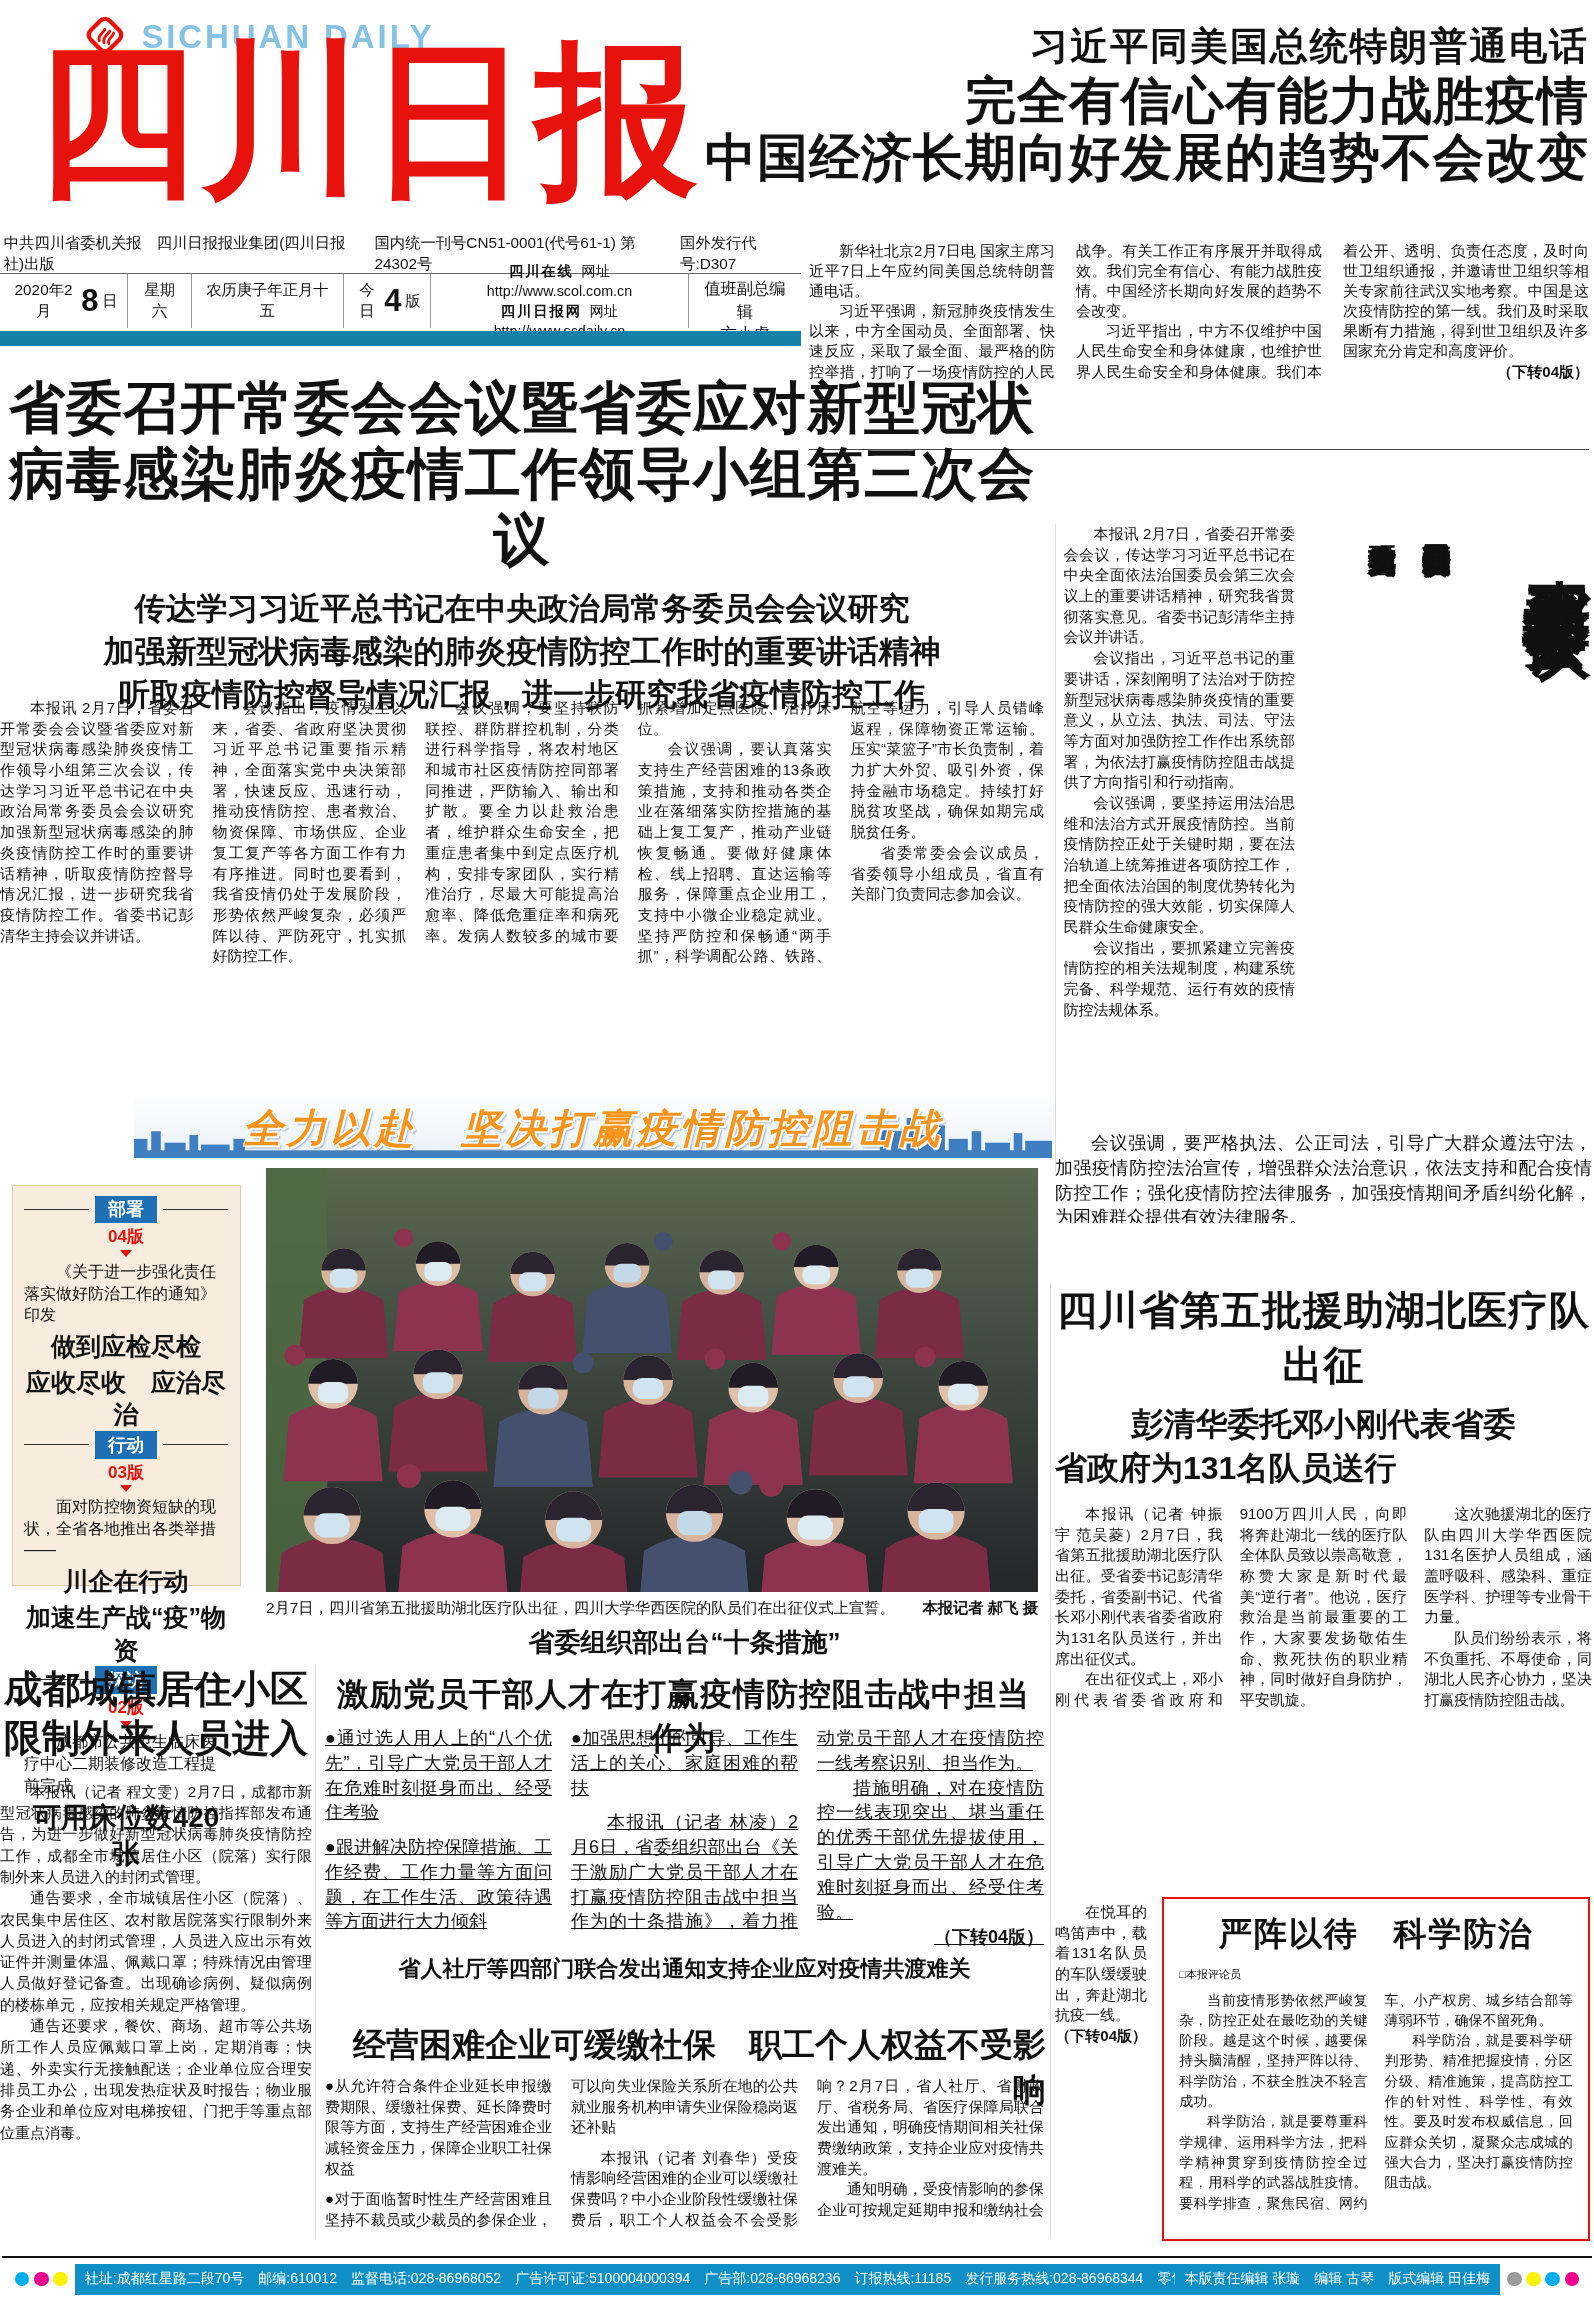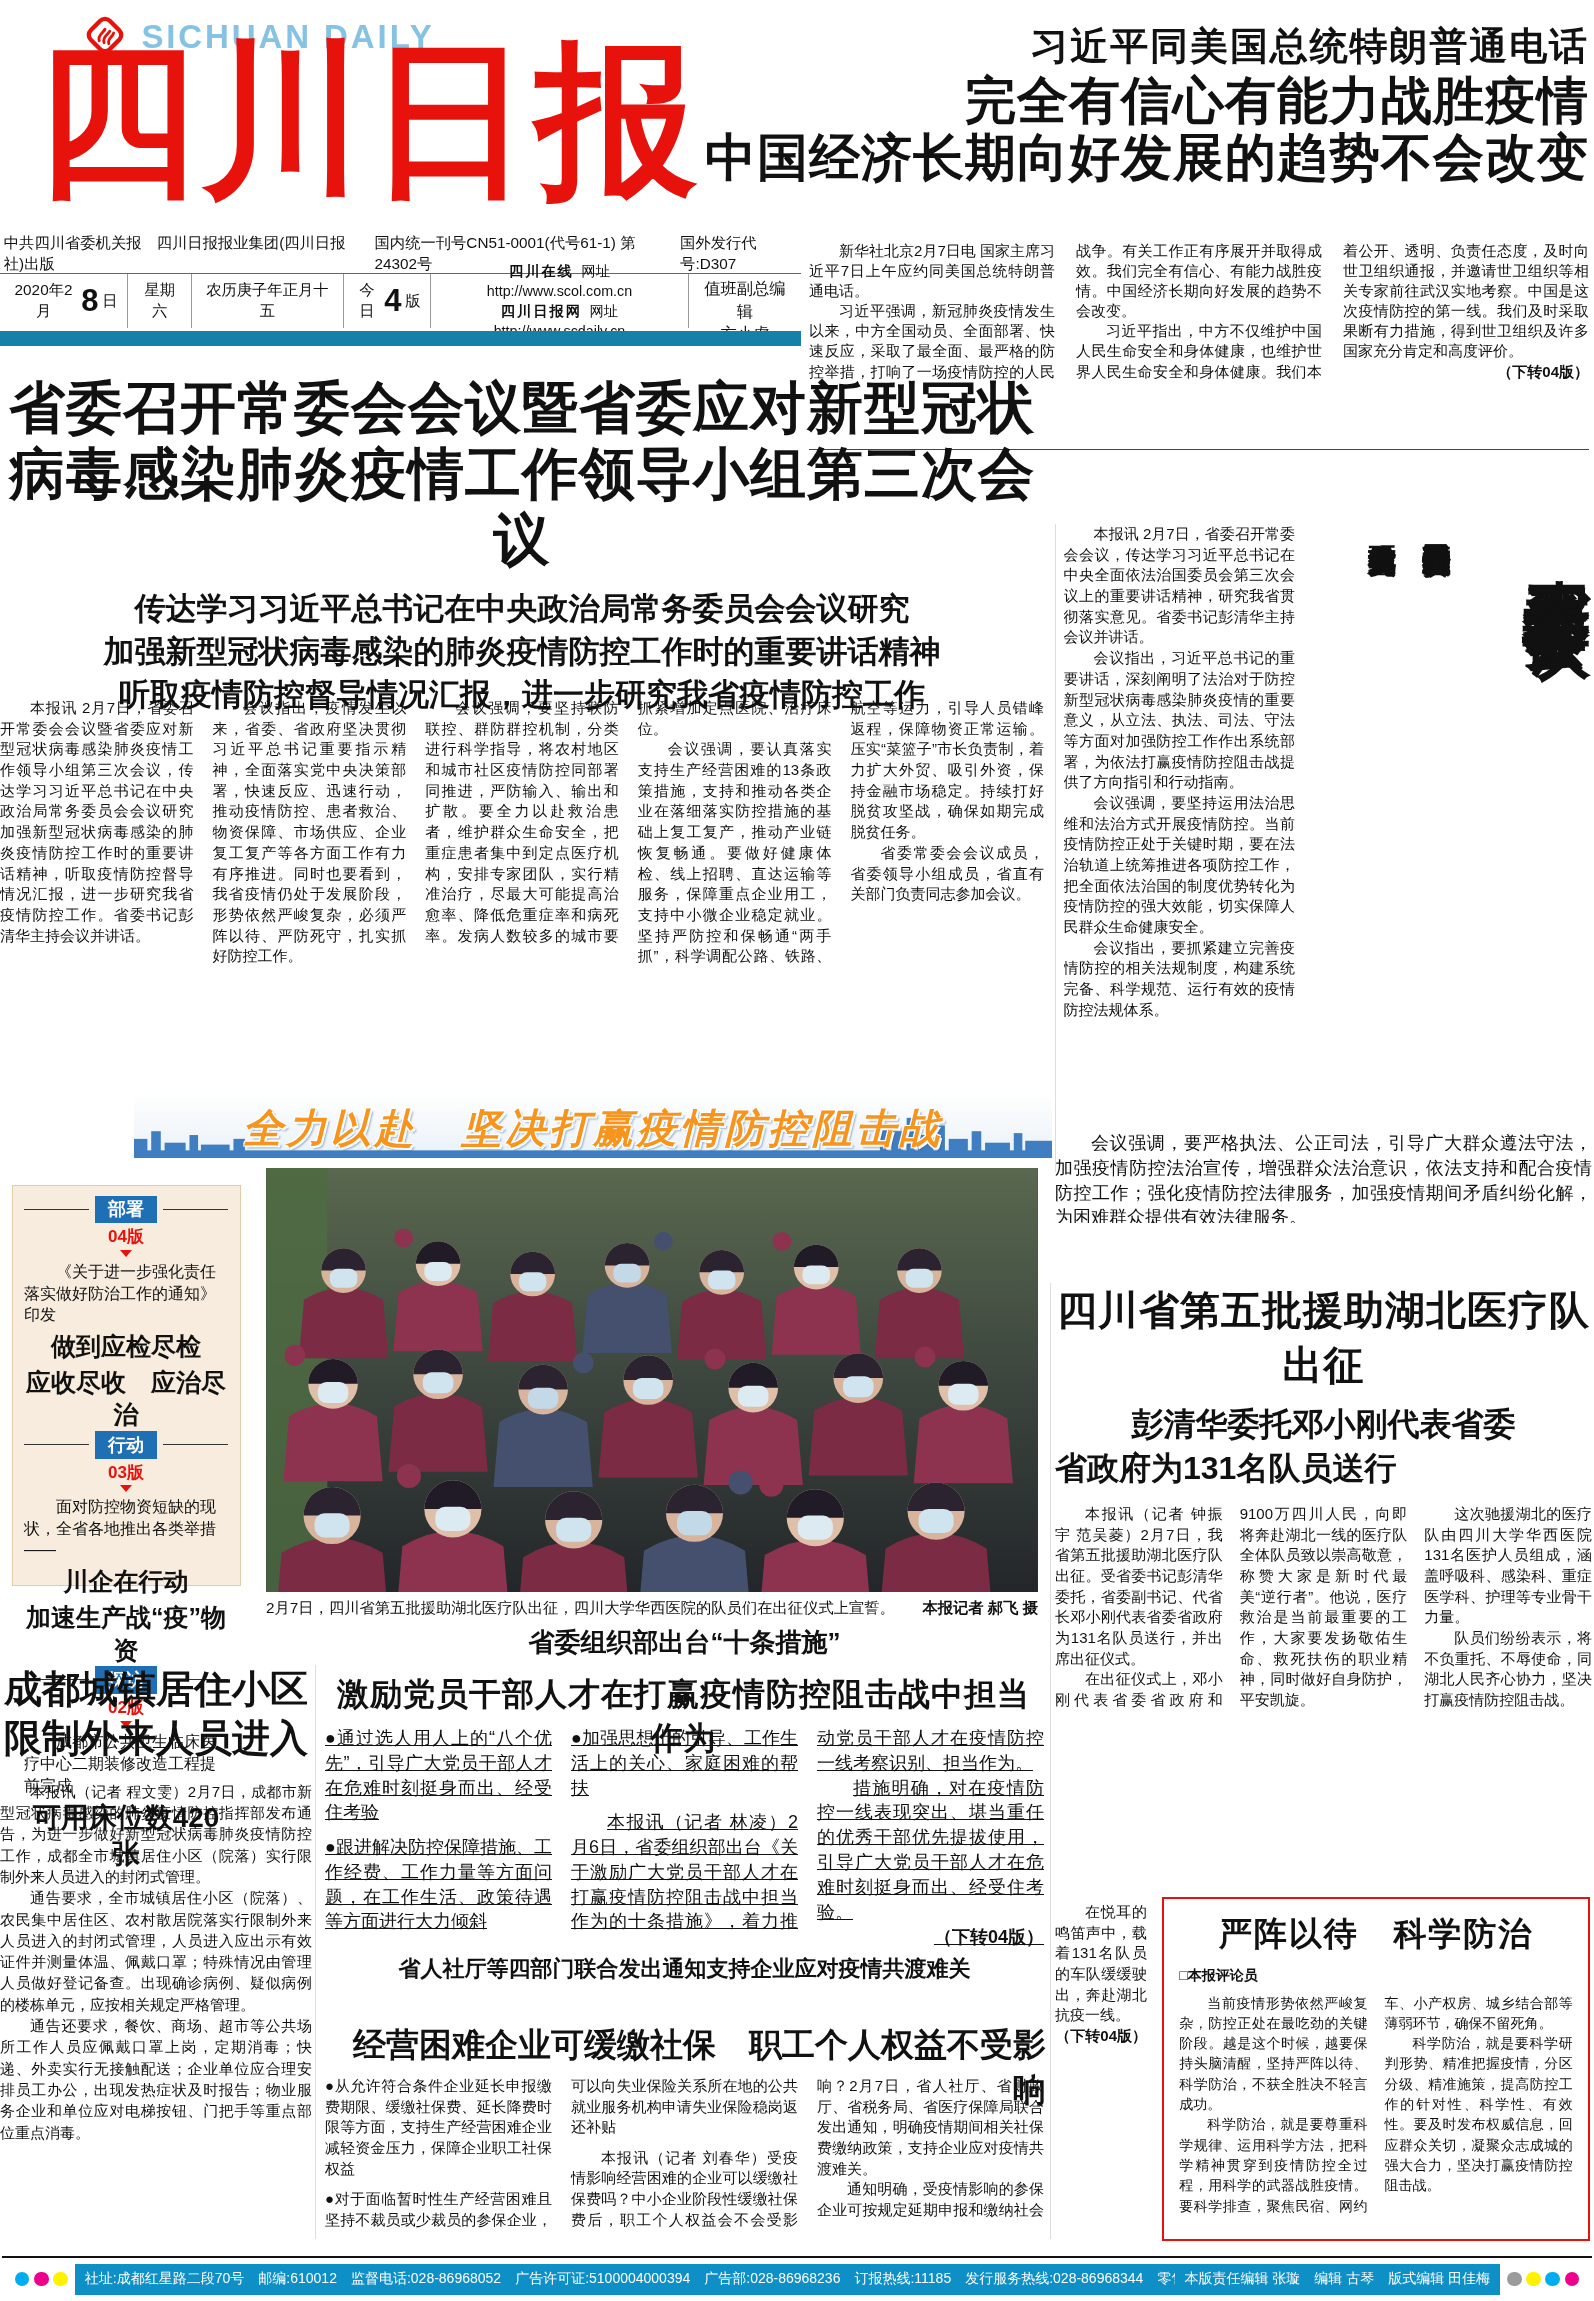--- a/index.html
+++ b/index.html
@@ -79,21 +79,21 @@
   .med .sub1{font-size:32px;font-weight:900;text-align:center;margin-top:9.6px;}
   .med .sub2{font-size:32px;font-weight:900;text-align:left;}
   .med-body{margin-top:13.4px;height:445px;overflow:hidden;column-count:3;column-gap:17px;
             font-size:15px;line-height:1.38;text-align:justify;}
   .med-cont{position:absolute;left:1055px;top:1902px;width:92px;height:336px;overflow:hidden;
             font-size:15px;line-height:1.38;text-align:justify;}
   
   .edit-box{position:absolute;left:1162px;top:1897px;width:428px;height:344px;border:2.9px solid #e8120c;
             box-sizing:border-box;padding:13.4px 15.3px;}
   .edit-box .t{font-size:33px;font-weight:900;text-align:center;letter-spacing:1.9px;}
-  .edit-box .by{font-size:14px;margin:9.6px 0 7.6px;font-weight:bold;}
+  .edit-box .by{font-size:11px;margin:9.6px 0 7.6px;}
   .edit-cols{column-count:2;column-gap:17px;font-size:14px;line-height:1.45;text-align:justify;
              height:229px;overflow:hidden;}
   
   .chengdu{position:absolute;left:0;top:1665px;width:312px;}
   .chengdu .h1{font-size:38px;font-weight:900;text-align:center;line-height:1.3;}
   .chengdu-body{margin-top:17px;height:449px;overflow:hidden;font-size:15px;line-height:1.42;text-align:justify;}
   .org-kicker{position:absolute;left:325px;top:1625px;width:719px;text-align:center;
               font-size:26px;font-weight:900;}
   .org-h1{position:absolute;left:321px;top:1673px;width:725px;text-align:center;
           font-size:32px;font-weight:900;letter-spacing:1px;}

